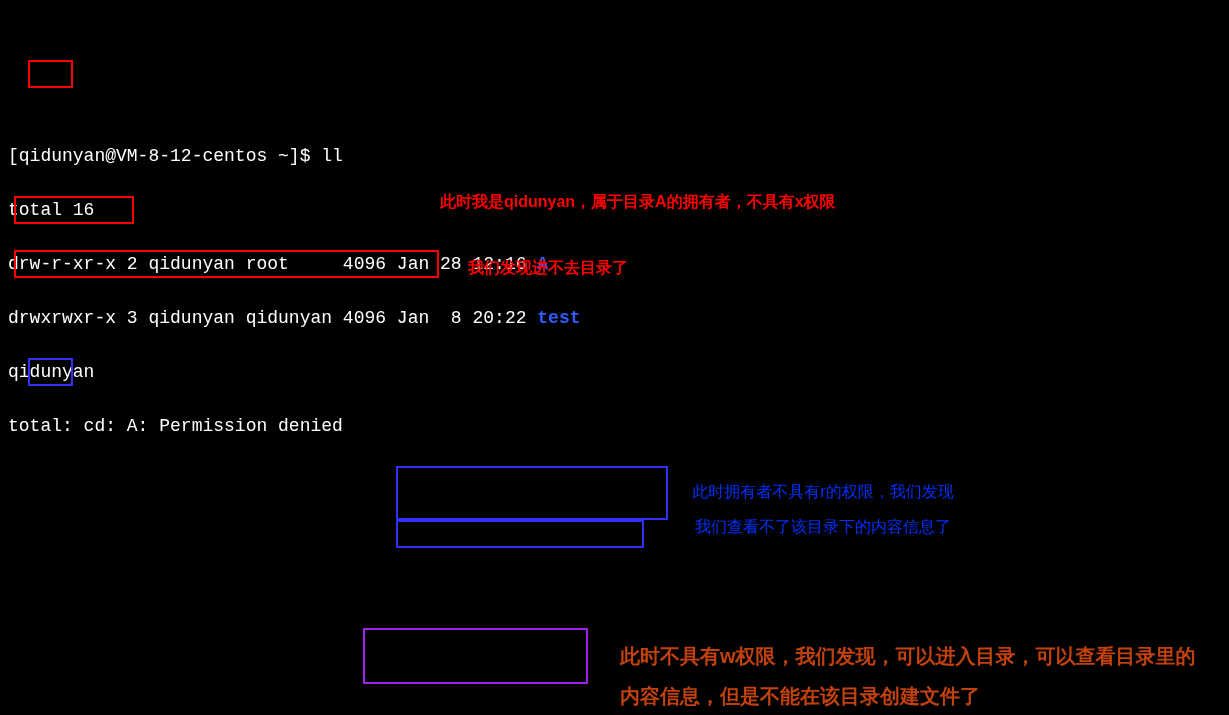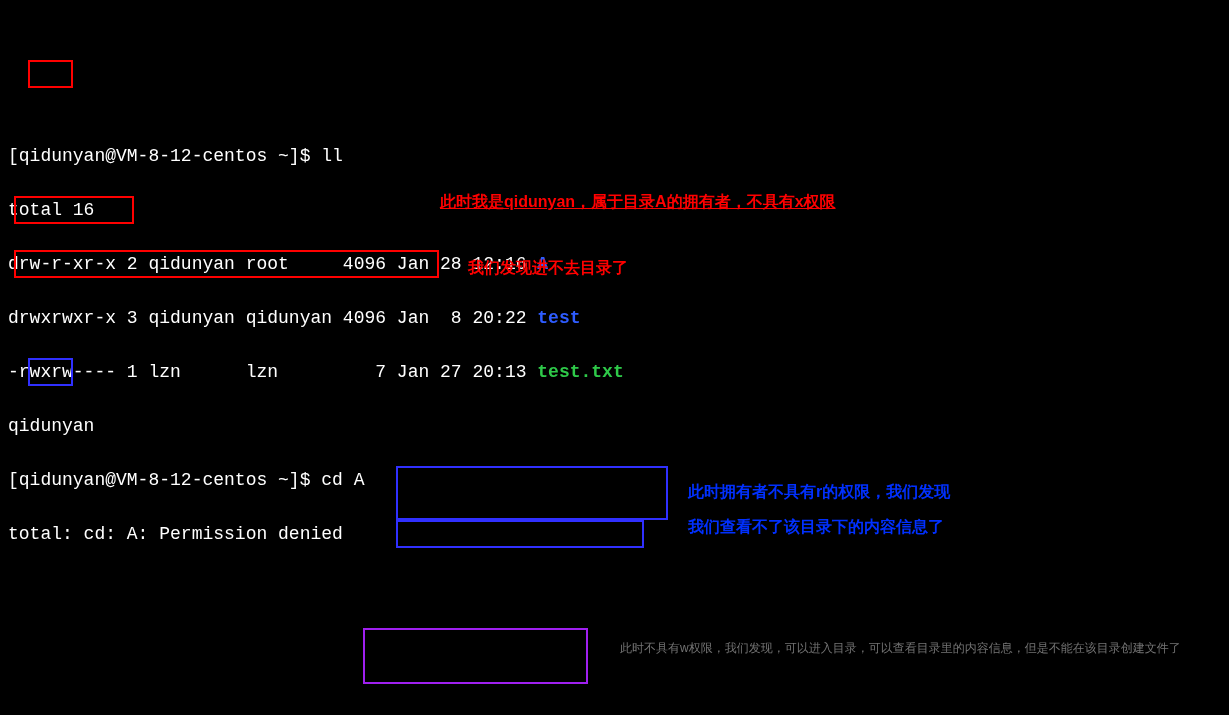--- a/index.html
+++ b/index.html
@@ -44,48 +44,47 @@
       color: #ff0000;
       font-family: "Microsoft YaHei", "SimSun", sans-serif;
       font-weight: bold;
       font-size: 16px;
       white-space: normal;
     }
     .anno-blue {
       position: absolute;
       color: #0030ff;
       font-family: "Microsoft YaHei", "SimSun", sans-serif;
-      font-weight: bold;
+      font-weight: normal;
       font-size: 16px;
       white-space: normal;
       line-height: 2.2;
+      text-align: center;
     }
     .anno-purple {
       position: absolute;
-      color: #737373;
+      color: #c2410c;
       font-family: "Microsoft YaHei", "SimSun", sans-serif;
-      font-weight: normal;
-      font-size: 12px;
+      font-weight: bold;
+      font-size: 20px;
       white-space: normal;
       line-height: 2.0;
     }
   </style>
 </head>
 <body>
 
 
 
 <div>
 <span class="line"><span>[qidunyan@VM-8-12-centos ~]$ </span><span>ll</span></span>
 <span class="line">total 16</span>
 <span class="line"><span>drw-r-xr-x 2 qidunyan root     4096 Jan 28 12:16 </span><span class="dirblue">A</span></span>
 <span class="line"><span>drwxrwxr-x 3 qidunyan qidunyan 4096 Jan  8 20:22 </span><span class="dirblue">test</span></span>
-<span class="line"><span>-rwxrw---- 1 lzn      lzn         7 Jan 27 20:13 </span><span class="green">test.txt</span></span>
 <span class="line">qidunyan</span>
-<span class="line"><span>[qidunyan@VM-8-12-centos ~]$ </span><span>cd A</span></span>
 <span class="line">total: cd: A: Permission denied</span>
 
 
 
 
 
 
 
 
 
@@ -104,19 +103,19 @@
 
 
 <div class="box-blue" style="left:28px; top:358px; width:45px; height:28px;"></div>
 <div class="box-blue" style="left:396px; top:466px; width:272px; height:54px;"></div>
 <div class="box-blue" style="left:396px; top:520px; width:248px; height:28px;"></div>
 
 
 <div class="box-purple" style="left:363px; top:628px; width:225px; height:56px;"></div>
 
 
-<div class="anno-red" style="left:440px; top:190px; width:600px;text-decoration:underline;">此时我是qidunyan，属于目录A的拥有者，不具有x权限</div>
+<div class="anno-red" style="left:440px; top:190px; width:600px;">此时我是qidunyan，属于目录A的拥有者，不具有x权限</div>
 <div class="anno-red" style="left:468px; top:256px;">我们发现进不去目录了</div>
 <div class="anno-blue" style="left:688px; top:474px; width:270px;">此时拥有者不具有r的权限，我们发现我们查看不了该目录下的内容信息了</div>
 <div class="anno-purple" style="left:620px; top:636px; width:580px;">此时不具有w权限，我们发现，可以进入目录，可以查看目录里的内容信息，但是不能在该目录创建文件了</div>
 
 
 
 
 </body></html>

